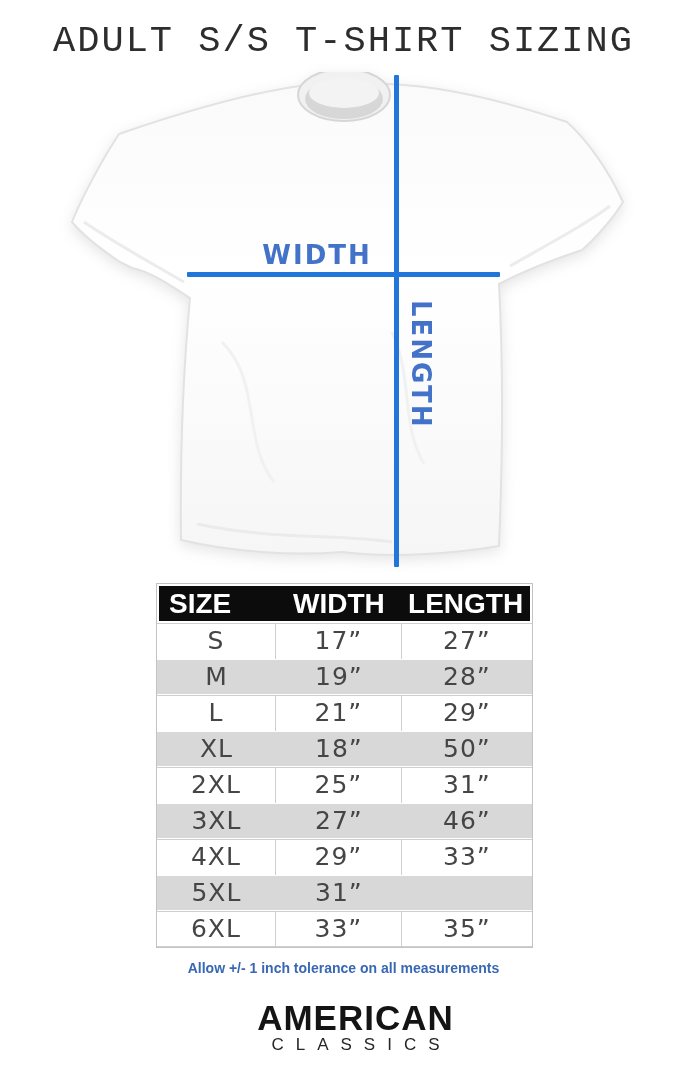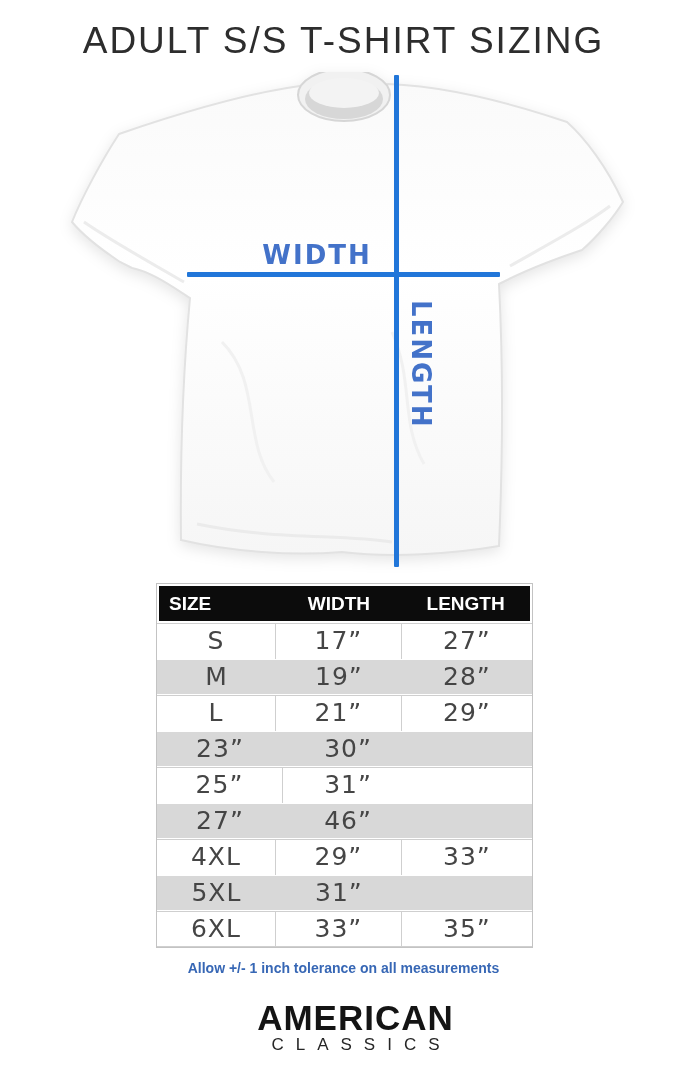--- a/index.html
+++ b/index.html
@@ -5,21 +5,21 @@
   html,body { margin:0; padding:0; background:#ffffff; }
   .canvas {
     position:relative; width:687px; height:1080px; overflow:hidden;
     background:#ffffff; font-family:"DejaVu Sans", sans-serif;
   }
 
   
   .title {
     position:absolute; top:20px; left:0; width:687px; margin:0;
     text-align:center; font-size:37px; font-weight:300; letter-spacing:2px;
-    color:#2d2d2d; font-family:Liberation Sans, sans-serif;
+    color:#2d2d2d; font-family:Liberation Mono, monospace;
   }
 
   
   .shirt-region { position:absolute; left:62px; top:72px; width:563px; height:500px; }
   .shirt-svg { position:absolute; left:0; top:0; filter:drop-shadow(0 4px 7px rgba(0,0,0,0.10)); }
   .hline {
     position:absolute; left:125px; top:200px; width:313px; height:5px;
     background:var(--measure-line,#2176d9); border-radius:1px;
   }
   .vline {
@@ -40,21 +40,21 @@
 
   
   .size-table {
     position:absolute; left:156px; top:583px; width:377px;
     border:1px solid #c3c3c3; background:#ffffff; box-sizing:border-box;
   }
   .thead {
     margin:2px; height:35px; background:var(--header-bg,#0c0c0c);
     display:flex; align-items:center;
     color:#ffffff; font-family:"Liberation Sans", sans-serif;
-    font-size:19px; font-weight:bold;
+    font-size:28px; font-weight:bold;
   }
   .c1 { width:31.7%; box-sizing:border-box; }
   .c2 { width:33.6%; box-sizing:border-box; }
   .c3 { width:34.7%; box-sizing:border-box; }
   .thead .c1 { padding-left:10px; text-align:left; }
   .thead .c2, .thead .c3 { text-align:center; }
   .row { display:flex; align-items:center; height:36px; box-sizing:border-box; }
   .row .cell {
     text-align:center; font-size:25px; font-weight:400; color:#454545;
     letter-spacing:1px; line-height:34px; height:100%; box-sizing:border-box;
@@ -146,28 +146,31 @@
       <span class="cell c1">M</span>
       <span class="cell c2">19”</span>
       <span class="cell c3">28”</span>
     </div>
     <div class="row w">
       <span class="cell c1">L</span>
       <span class="cell c2">21”</span>
       <span class="cell c3">29”</span>
     </div>
     <div class="row g">
-      <span class="cell c2">23”</span>
-      <span class="cell c3">30”</span>
+      <span class="cell c1">XL</span>
+      <span class="cell c2">18”</span>
+      <span class="cell c3">50”</span>
     </div>
     <div class="row w">
+      <span class="cell c1">2XL</span>
       <span class="cell c2">25”</span>
       <span class="cell c3">31”</span>
     </div>
     <div class="row g">
+      <span class="cell c1">3XL</span>
       <span class="cell c2">27”</span>
       <span class="cell c3">46”</span>
     </div>
     <div class="row w">
       <span class="cell c1">4XL</span>
       <span class="cell c2">29”</span>
       <span class="cell c3">33”</span>
     </div>
     <div class="row g">
       <span class="cell c1">5XL</span>

